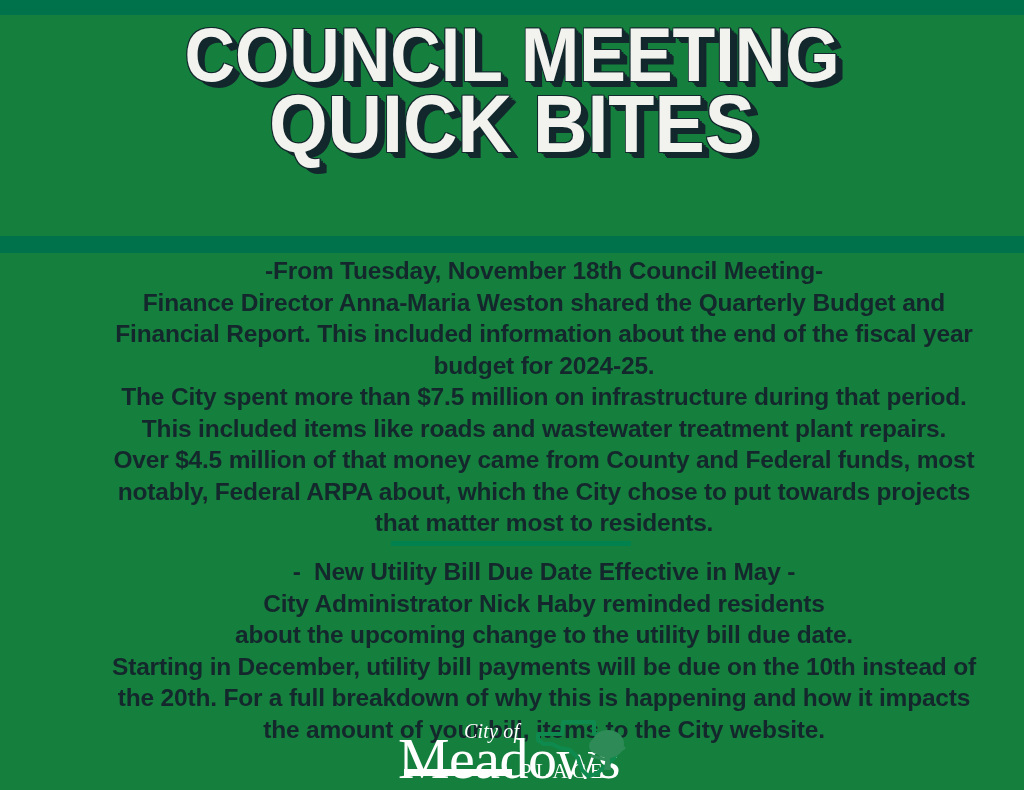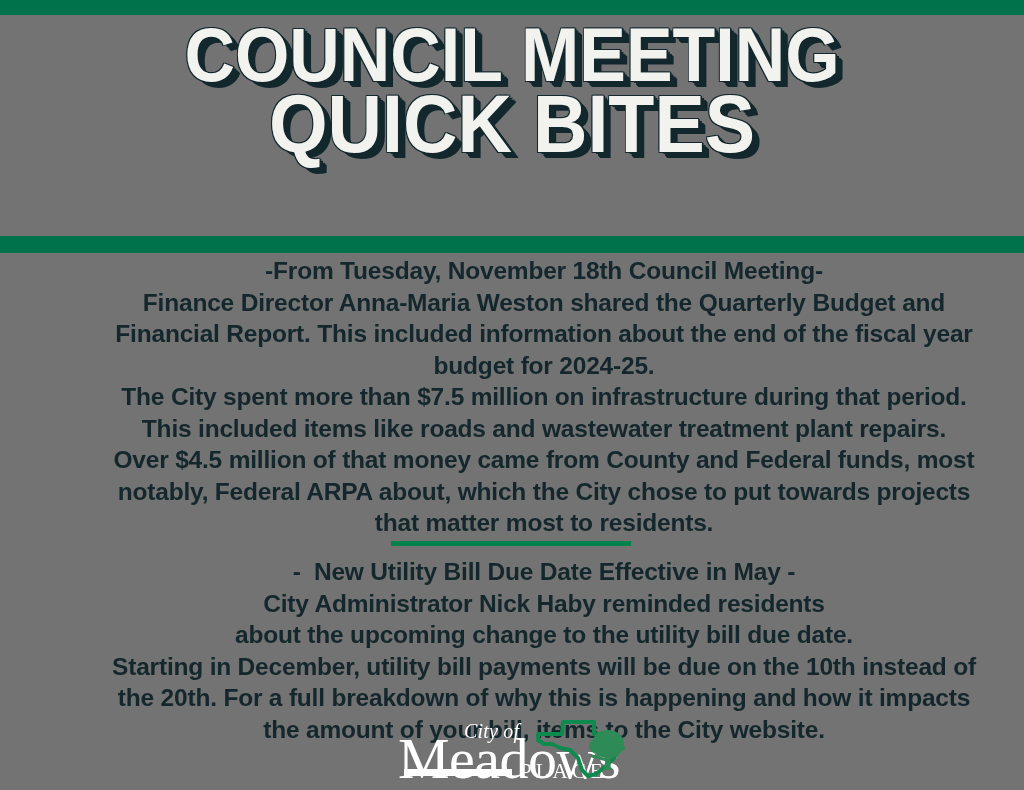--- a/index.html
+++ b/index.html
@@ -4,21 +4,21 @@
 <style>
   html, body {
     margin: 0;
     padding: 0;
     background: #ffffff;
   }
   #poster {
     position: relative;
     width: 1024px;
     height: 790px;
-    background: #737373;
+    background: #15803d;
     overflow: hidden;
     font-family: "Liberation Sans", sans-serif;
     -webkit-font-smoothing: antialiased;
   }
 
   
   .band {
     position: absolute;
     left: 0;
     width: 100%;

